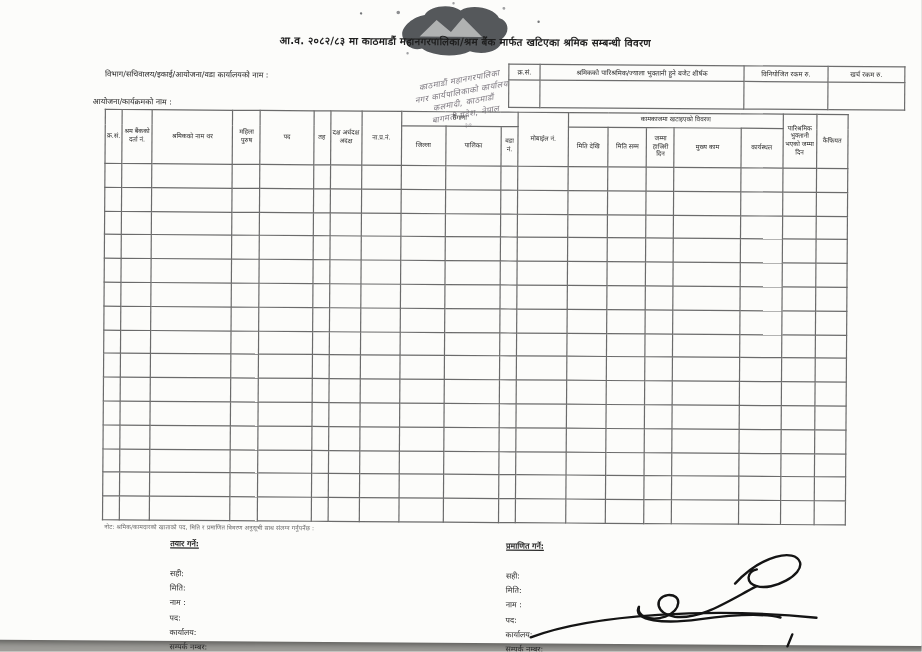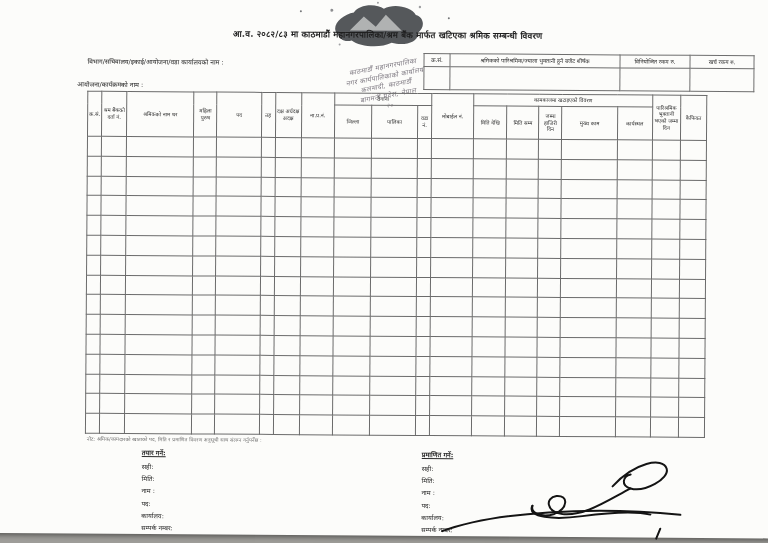--- a/index.html
+++ b/index.html
@@ -41,21 +41,21 @@
   .main-table th, .main-table td { border:0.8px solid #6b6b6b; }
   .main-table th { font-size:5.3px; font-weight:normal; text-align:center; vertical-align:middle; padding:0 1px; line-height:1.25; overflow:hidden; }
   .main-table thead tr.grp { height:12px; }
   .main-table thead tr.sub { height:33px; }
   .main-table tbody tr { height:19.8px; }
   .main-table tbody td { background:transparent; }
 
   .footnote { position:absolute; left:90px; top:435px; font-size:5px; color:#6a6a6a; letter-spacing:.1px; }
 
   .signoff { position:absolute; width:160px; font-size:6.5px; color:#2a2a2a; }
-  .signoff .so-title { font-weight:bold; text-decoration:underline; margin-bottom:5px; display:inline-block; }
+  .signoff .so-title { font-weight:bold; text-decoration:underline; margin-bottom:16px; display:inline-block; }
   .signoff div { margin-bottom:3.2px; }
   .prepared { left:145px; top:447px; }
   .certified { left:425px; top:447px; }
 
   .signature { position:absolute; left:438px; top:450px; width:255px; height:88px; }
   .speckle { position:absolute; border-radius:50%; background:#3a3d42; opacity:.7; }
 </style>
 </head>
 <body>
 

